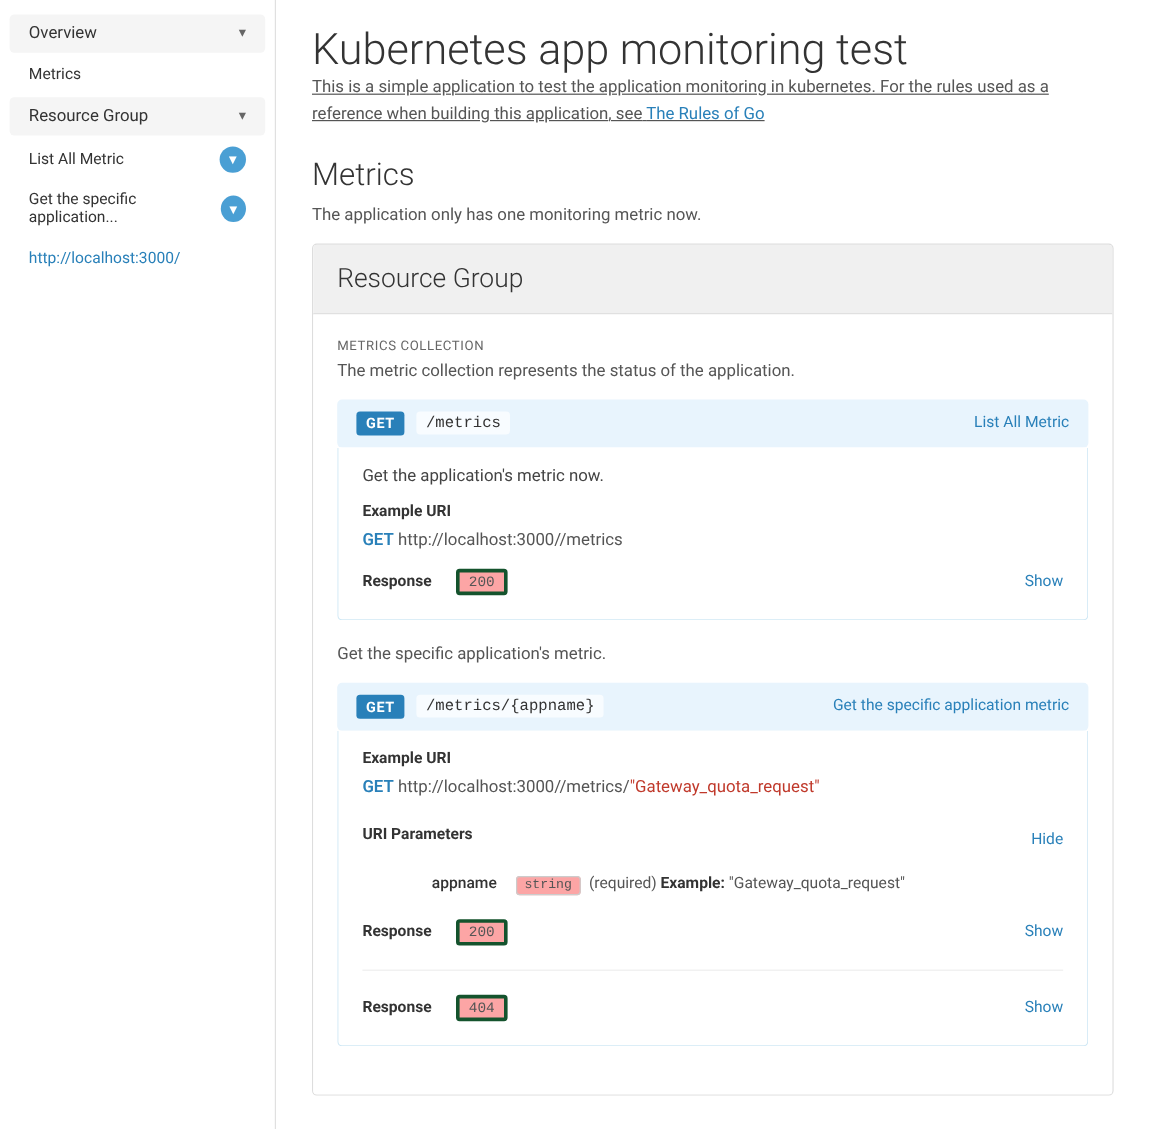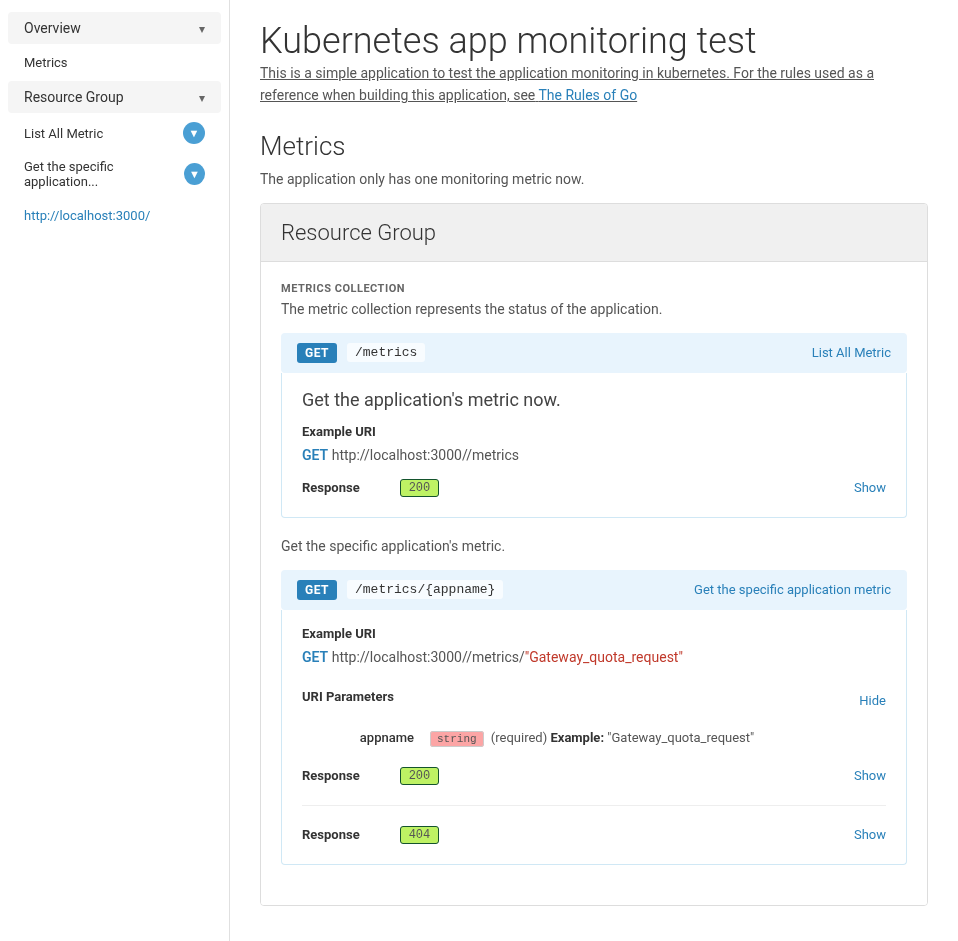--- a/index.html
+++ b/index.html
@@ -18,21 +18,21 @@
       min-width: 230px;
       border-right: 1px solid #e0e0e0;
       padding: 10px 0;
       background: #fff;
     }
     .sidebar-section {
       margin-bottom: 4px;
     }
     .sidebar-section-header {
       display: flex;
-      align-items: flex-end;
+      align-items: flex-start;
       justify-content: space-between;
       padding: 8px 16px;
       font-size: 14px;
       color: #333;
       cursor: pointer;
       background: #f5f5f5;
       border-radius: 4px;
       margin: 2px 8px;
     }
     .chevron-icon {
@@ -128,21 +128,21 @@
       border-bottom: 1px solid #ddd;
     }
 
     .resource-group-body {
       background: #fff;
       padding: 20px;
     }
 
     .collection-title {
       font-size: 11px;
-      font-weight: 700;
+      font-weight: 400;
       color: #666;
       letter-spacing: 0.5px;
       text-transform: uppercase;
       margin-bottom: 6px;
     }
 
     .collection-description {
       font-size: 14px;
       color: #555;
       margin-bottom: 16px;
@@ -191,21 +191,21 @@
     .endpoint-detail {
       border: 1px solid #d0e8f5;
       border-top: none;
       border-radius: 0 0 4px 4px;
       padding: 16px 20px;
       margin-bottom: 20px;
       background: #fff;
     }
 
     .endpoint-description {
-      font-size: 18px;
+      font-size: 14px;
       color: #444;
       margin-bottom: 14px;
     }
 
     .detail-section-title {
       font-size: 13px;
       font-weight: 700;
       color: #333;
       margin-bottom: 8px;
     }
@@ -232,38 +232,37 @@
     .response-row {
       display: flex;
       align-items: center;
       justify-content: space-between;
       padding: 4px 0;
     }
 
     .response-left {
       display: flex;
       align-items: center;
-      gap: 8px;
+      gap: 20px;
     }
 
     .response-label {
       font-size: 13px;
       font-weight: 700;
       color: #333;
     }
 
     .status-badge {
-      background: #bef264;
-      border: 1px solid #14532d;
+      background: #fca5a5;
+      border: 3px solid #14532d;
       border-radius: 3px;
       padding: 1px 8px;
       font-size: 12px;
       color: #555;
       font-family: "Courier New", monospace;
-      margin-left: 32px;
     }
 
     .show-link {
       color: #2980b9;
       font-size: 13px;
       cursor: pointer;
     }
 
     .hide-link {
       color: #2980b9;

